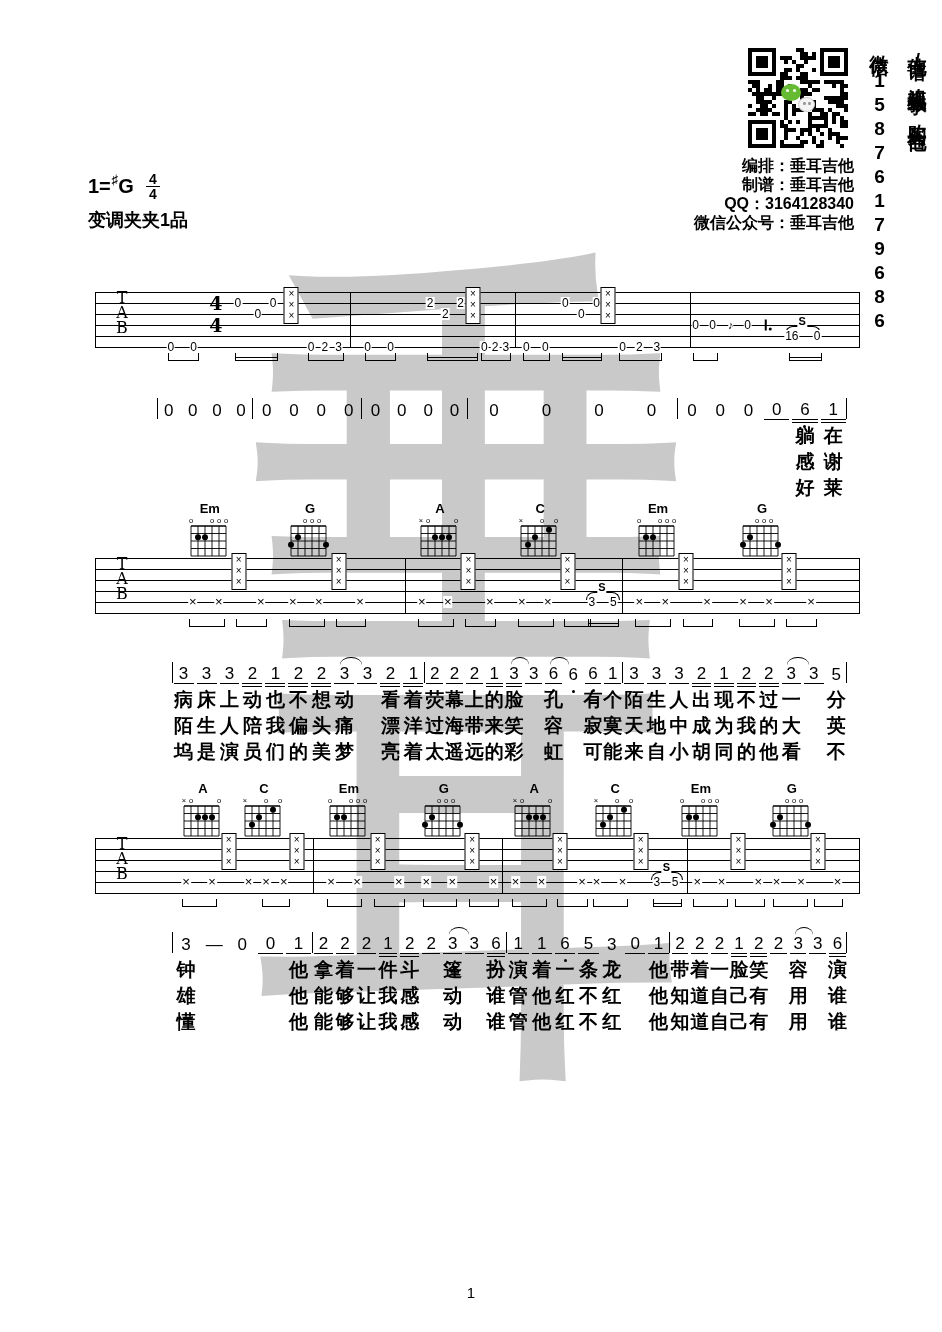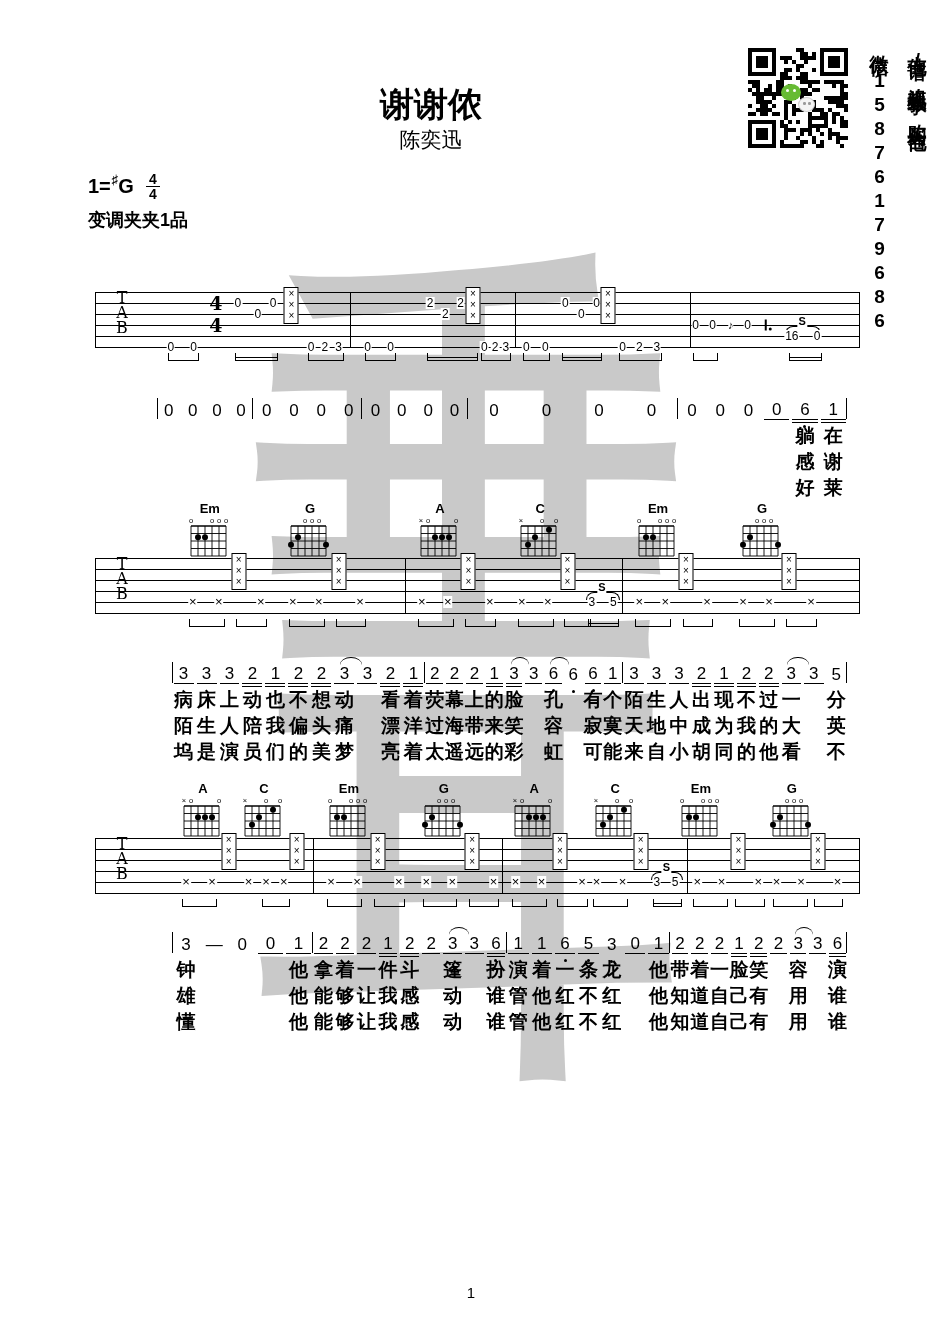--- a/index.html
+++ b/index.html
@@ -81,34 +81,38 @@
 </style>
 </head>
 <body>
 
 <div id="page">
   <div id="watermark">
     <span id="wm-top">垂</span>
     <span id="wm-bot">耳</span>
   </div>
   <div id="content">
-    <div id="title">谢谢侬</div>
-    <div id="artist">陈奕迅</div>
 
     <div id="keyblock">
       <span>1=</span>
         <span class="sharp">♯</span>
         <span>G</span>
       <span class="frac">
         <span class="ftop">4</span>
         <span>4</span>
       </span>
     </div>
     <div id="capo">变调夹夹1品</div>
 
+    <div id="credits">
+      <div>编排：垂耳吉他</div>
+      <div>制谱：垂耳吉他</div>
+      <div>QQ：3164128340</div>
+      <div>微信公众号：垂耳吉他</div>
+    </div>
 
     <div id="qr">
       <svg id="qrsvg" width="100" height="100" viewBox="0 0 100 100" fill="#000">
           <rect x="48" y="0" width="4" height="4"></rect>
           <rect x="52" y="0" width="4" height="4"></rect>
           <rect x="52" y="4" width="4" height="4"></rect>
           <rect x="56" y="4" width="4" height="4"></rect>
           <rect x="64" y="4" width="4" height="4"></rect>
           <rect x="32" y="8" width="4" height="4"></rect>
           <rect x="36" y="8" width="4" height="4"></rect>

